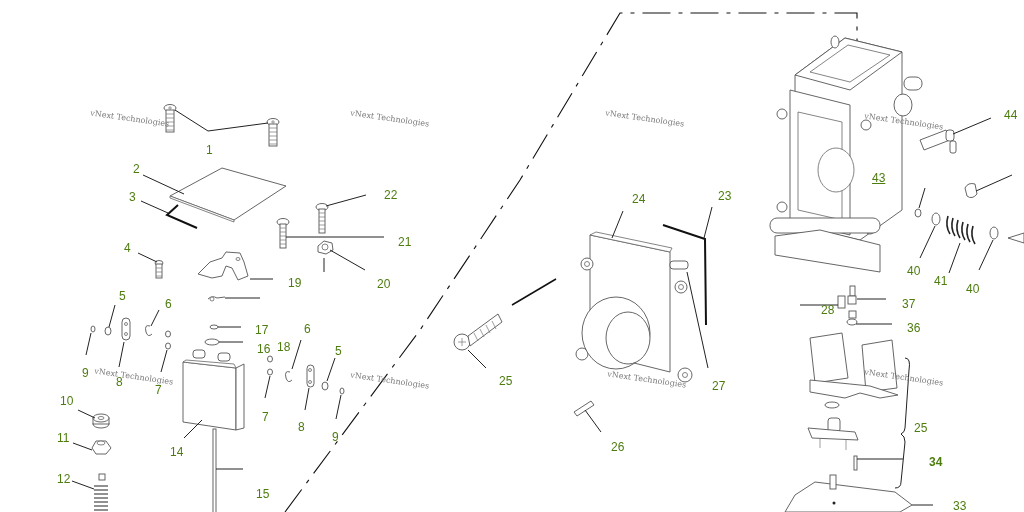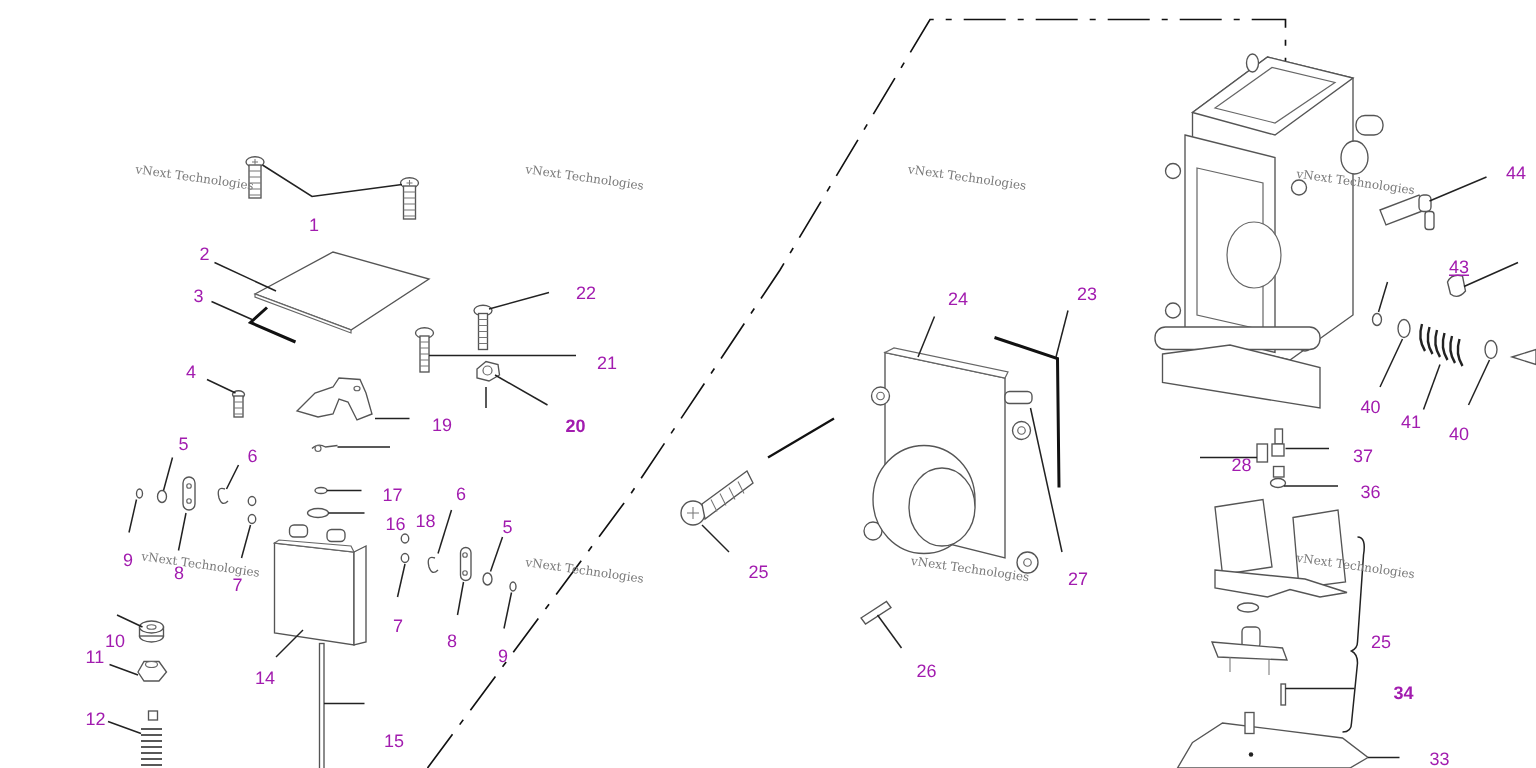--- a/index.html
+++ b/index.html
@@ -1,20 +1,20 @@
 <!DOCTYPE html>
 <html><head>
 <meta charset="utf-8">
 <style>
   html, body { margin: 0; padding: 0; background: #ffffff; }
   body { width: 1024px; height: 512px; overflow: hidden; position: relative;
          font-family: "Liberation Sans", sans-serif; }
   #canvas { position: absolute; left: 0; top: 0; width: 1024px; height: 512px; }
   .lbl { position: absolute; font-family: "Liberation Sans", sans-serif; font-size: 12px;
-         color: #a21caf; line-height: 12px; white-space: nowrap; }
+         color: #4d7c0f; line-height: 12px; white-space: nowrap; }
   .wm { position: absolute; font-family: "DejaVu Serif", serif; font-size: 8px; color: #7a7a7a;
         transform: rotate(8deg); white-space: nowrap; letter-spacing: 0px; }
   svg .part { fill: #ffffff; stroke: #555555; stroke-width: 0.9; }
   svg .part2 { fill: #ffffff; stroke: #666666; stroke-width: 0.8; }
   svg .leader { stroke: #222222; stroke-width: 1; fill: none; }
   svg .heavy { stroke: #111111; stroke-width: 2; fill: none; }
   svg .chain { stroke: #111111; stroke-width: 1.1; fill: none; stroke-dasharray: 28 8 4 8; }
   svg .thin { stroke: #777777; stroke-width: 0.7; fill: none; }
 </style>
 </head>
@@ -325,45 +325,45 @@
 
 <span class="lbl" style="left:206px;top:144px;">1</span>
 <span class="lbl" style="left:133px;top:163px;">2</span>
 <span class="lbl" style="left:129px;top:191px;">3</span>
 <span class="lbl" style="left:124px;top:242px;">4</span>
 <span class="lbl" style="left:119px;top:290px;">5</span>
 <span class="lbl" style="left:165px;top:298px;">6</span>
 <span class="lbl" style="left:82px;top:367px;">9</span>
 <span class="lbl" style="left:116px;top:376px;">8</span>
 <span class="lbl" style="left:155px;top:384px;">7</span>
-<span class="lbl" style="left:60px;top:421px;margin-left:10px;">10</span>
+<span class="lbl" style="left:60px;top:395px;">10</span>
 <span class="lbl" style="left:57px;top:432px;">11</span>
 <span class="lbl" style="left:57px;top:473px;">12</span>
 <span class="lbl" style="left:170px;top:446px;">14</span>
 <span class="lbl" style="left:256px;top:488px;">15</span>
 <span class="lbl" style="left:257px;top:343px;">16</span>
 <span class="lbl" style="left:255px;top:324px;">17</span>
 <span class="lbl" style="left:277px;top:298px;margin-top:43px;">18</span>
 <span class="lbl" style="left:288px;top:277px;">19</span>
-<span class="lbl" style="left:377px;top:278px;font-weight:bold;">20</span>
+<span class="lbl" style="left:377px;top:278px;">20</span>
 <span class="lbl" style="left:398px;top:236px;">21</span>
 <span class="lbl" style="left:384px;top:189px;">22</span>
 <span class="lbl" style="left:304px;top:323px;">6</span>
 <span class="lbl" style="left:335px;top:345px;">5</span>
 <span class="lbl" style="left:262px;top:411px;">7</span>
 <span class="lbl" style="left:298px;top:421px;">8</span>
 <span class="lbl" style="left:332px;top:431px;">9</span>
 <span class="lbl" style="left:718px;top:190px;text-align:center;">23</span>
 <span class="lbl" style="left:632px;top:193px;">24</span>
 <span class="lbl" style="left:499px;top:375px;">25</span>
 <span class="lbl" style="left:611px;top:441px;">26</span>
 <span class="lbl" style="left:712px;top:380px;">27</span>
 <span class="lbl" style="left:781px;top:304px;margin-left:40px;">28</span>
 <span class="lbl" style="left:902px;top:298px;">37</span>
 <span class="lbl" style="left:907px;top:322px;">36</span>
 <span class="lbl" style="left:914px;top:422px;">25</span>
 <span class="lbl" style="left:929px;top:456px;font-weight:bold;">34</span>
 <span class="lbl" style="left:953px;top:500px;">33</span>
 <span class="lbl" style="left:1004px;top:109px;">44</span>
-<span class="lbl" style="left:966px;top:172px;text-decoration:underline;">43</span>
+<span class="lbl" style="left:872px;top:172px;text-decoration:underline;">43</span>
 <span class="lbl" style="left:907px;top:265px;">40</span>
 <span class="lbl" style="left:934px;top:275px;">41</span>
 <span class="lbl" style="left:966px;top:283px;">40</span>
 
 </body></html>

